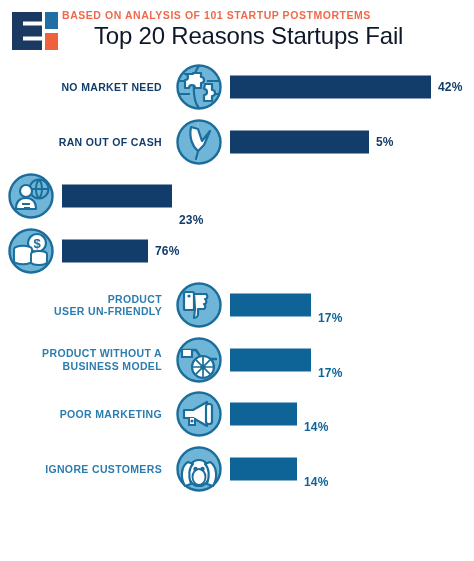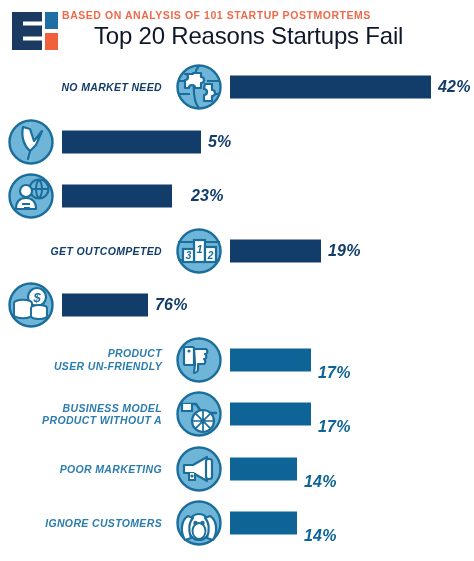--- a/index.html
+++ b/index.html
@@ -23,21 +23,21 @@
   }
   .title {
     position: absolute; left: 62px; top: 22px;
     font-size: 24px; font-weight: normal; letter-spacing: -0.2px;
     color: #0f172a; white-space: nowrap;
     font-family: "Liberation Sans", sans-serif;
     margin-left: 32px;
   }
 
   
-  .rows { position: absolute; left: 0; top: 60px; width: 381px; font-style: italic; }
+  .rows { position: absolute; left: 0; top: 60px; width: 381px; }
   .row {
     position: relative;
     height: 54.5px;
     display: flex;
     align-items: center;
   }
   .row-label {
     width: 168px;
     text-align: right;
     padding-right: 6px;
@@ -63,21 +63,21 @@
     position: absolute;
     left: 0; top: 50%;
     transform: translateY(-50%);
     height: 23px;
     background: #123D6B;
   }
   .row.light .bar { background: #0E6496; }
   .bar-value {
     position: absolute; top: 50%;
     transform: translateY(-50%);
-    font-size: 16px; font-weight: bold;
+    font-size: 12px; font-weight: bold;
     color: #123D6B;
     letter-spacing: 0.2px;
     font-family: "Liberation Sans", sans-serif;
     white-space: nowrap;
   }
   .row.light .bar-value { color: #0E6496; margin-top: 13px; }
 </style>
 </head>
 <body>
 
@@ -113,20 +113,23 @@
             <path d="M17 9 h8 v4 a3 3 0 1 1 0 6 v5 h-6 a3 3 0 1 0 -6 0 h-4 v-8 a3 3 0 1 0 0-6 h8 z" fill="#fff" stroke="#1B6E9C" stroke-width="2.2" stroke-linejoin="round"></path>
             <path d="M29 20 h7 v6 a3 3 0 1 1 0 6 v5 h-8 v-6 a3 3 0 1 0 0-6 z" fill="#fff" stroke="#1B6E9C" stroke-width="2.2" stroke-linejoin="round"></path>
           </svg>
         </div>
         <div class="bar-zone">
           <div class="bar" style="width: 201px;"></div>
           <div class="bar-value" style="left: 208px;">42%</div>
         </div>
       </div>
       <div class="row">
+        <div class="row-label">
+          <div>RAN OUT OF CASH</div>
+        </div>
         <div class="row-icon">
           <svg width="46" height="46" viewBox="0 0 46 46">
             <circle cx="23" cy="23" r="21.5" fill="#6FB5D8" stroke="#1B6E9C" stroke-width="2.4"></circle>
             <path d="M23 2 C16 9 16 37 23 44 L23 2 Z" fill="#8FC6E2" opacity="0.45"></path>
             <path d="M15 8 C13 18 16 27 22 32 L28 26 L34 12 L26 22 L22 10 Z" fill="#fff" stroke="#1B6E9C" stroke-width="2.2" stroke-linejoin="round"></path>
             <path d="M22 32 L20 40" stroke="#1B6E9C" stroke-width="2.2" fill="none" stroke-linecap="round"></path>
           </svg>
         </div>
         <div class="bar-zone">
           <div class="bar" style="width: 139px;"></div>
@@ -139,42 +142,21 @@
             <circle cx="23" cy="23" r="21.5" fill="#6FB5D8" stroke="#1B6E9C" stroke-width="2.4"></circle>
             <circle cx="31" cy="16" r="9.5" fill="none" stroke="#1B6E9C" stroke-width="2.2"></circle>
             <path d="M21.5 16 H40.5 M31 6.5 C27 11 27 21 31 25.5 M31 6.5 C35 11 35 21 31 25.5" fill="none" stroke="#1B6E9C" stroke-width="2"></path>
             <circle cx="18" cy="18" r="6" fill="#fff" stroke="#1B6E9C" stroke-width="2.2"></circle>
             <path d="M8 36 C8 28 12.5 25 18 25 C23.5 25 28 28 28 36 Z" fill="#fff" stroke="#1B6E9C" stroke-width="2.2" stroke-linejoin="round"></path>
             <path d="M14 31 h8 M16 35 h6" stroke="#1B6E9C" stroke-width="1.8" fill="none"></path>
           </svg>
         </div>
         <div class="bar-zone">
           <div class="bar" style="width: 110px;"></div>
-          <div class="bar-value" style="left: 129px;">23%</div>
-        </div>
-      </div>
-      <div class="row">
-        <div class="row-label">
-          <div>GET OUTCOMPETED</div>
-        </div>
-        <div class="row-icon">
-          <svg width="46" height="46" viewBox="0 0 46 46">
-            <circle cx="23" cy="23" r="21.5" fill="#6FB5D8" stroke="#1B6E9C" stroke-width="2.4"></circle>
-            <path d="M2 14 H44 M2 32 H44" stroke="#1B6E9C" stroke-width="2" fill="none"></path>
-            <rect x="18" y="12" width="11" height="22" fill="#fff" stroke="#1B6E9C" stroke-width="2.2"></rect>
-            <rect x="7" y="21" width="11" height="13" fill="#fff" stroke="#1B6E9C" stroke-width="2.2"></rect>
-            <rect x="29" y="19" width="11" height="15" fill="#fff" stroke="#1B6E9C" stroke-width="2.2"></rect>
-            <text x="23.5" y="25" font-family="Liberation Sans, sans-serif" font-size="11" font-weight="bold" fill="#1B6E9C" text-anchor="middle">1</text>
-            <text x="12.5" y="31" font-family="Liberation Sans, sans-serif" font-size="10" font-weight="bold" fill="#1B6E9C" text-anchor="middle">3</text>
-            <text x="34.5" y="31" font-family="Liberation Sans, sans-serif" font-size="10" font-weight="bold" fill="#1B6E9C" text-anchor="middle">2</text>
-          </svg>
-        </div>
-        <div class="bar-zone">
-          <div class="bar" style="width: 91px;"></div>
-          <div class="bar-value" style="left: 98px;">19%</div>
+          <div class="bar-value" style="left: 117px; margin-top: 24px;">23%</div>
         </div>
       </div>
       <div class="row">
         <div class="row-icon">
           <svg width="46" height="46" viewBox="0 0 46 46">
             <circle cx="23" cy="23" r="21.5" fill="#6FB5D8" stroke="#1B6E9C" stroke-width="2.4"></circle>
             <circle cx="29" cy="15" r="9" fill="#fff" stroke="#1B6E9C" stroke-width="2.2"></circle>
             <text x="29" y="20" font-family="Liberation Sans, sans-serif" font-size="13" font-weight="bold" fill="#1B6E9C" text-anchor="middle">$</text>
             <g fill="#fff" stroke="#1B6E9C" stroke-width="1.9">
               <ellipse cx="15" cy="21" rx="9" ry="3.2"></ellipse>
@@ -205,22 +187,22 @@
             <path d="M18 12 h12 a3 3 0 0 1 0 5 h-1 a3 3 0 0 1 0 5 h-1 a3 3 0 0 1 0 5 h-6 v5 a4 4 0 0 1-4 4 l1-9 z" fill="#fff" stroke="#1B6E9C" stroke-width="2.2" stroke-linejoin="round"></path>
           </svg>
         </div>
         <div class="bar-zone">
           <div class="bar" style="width: 81px;"></div>
           <div class="bar-value" style="left: 88px;">17%</div>
         </div>
       </div>
       <div class="row light">
         <div class="row-label">
+          <div>PRODUCT WITHOUT A</div>
           <div>BUSINESS MODEL</div>
-          <div>PRODUCT WITHOUT A</div>
         </div>
         <div class="row-icon">
           <svg width="46" height="46" viewBox="0 0 46 46">
             <circle cx="23" cy="23" r="21.5" fill="#6FB5D8" stroke="#1B6E9C" stroke-width="2.4"></circle>
             <path d="M4 13 h16 l6 9 h14" fill="none" stroke="#1B6E9C" stroke-width="2.4" stroke-linecap="round" stroke-linejoin="round"></path>
             <path d="M6 13 v7 h10 v-7" fill="#fff" stroke="#1B6E9C" stroke-width="2.2"></path>
             <circle cx="27" cy="30" r="11" fill="#fff" stroke="#1B6E9C" stroke-width="2.2"></circle>
             <circle cx="27" cy="30" r="2.6" fill="#1B6E9C"></circle>
             <g stroke="#1B6E9C" stroke-width="1.7">
               <path d="M27 19 v22 M16 30 h22 M19.2 22.2 L34.8 37.8 M34.8 22.2 L19.2 37.8"></path>

